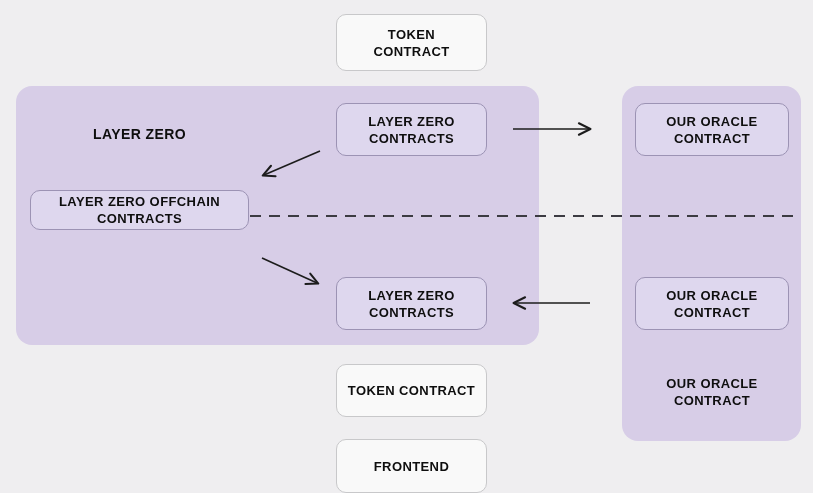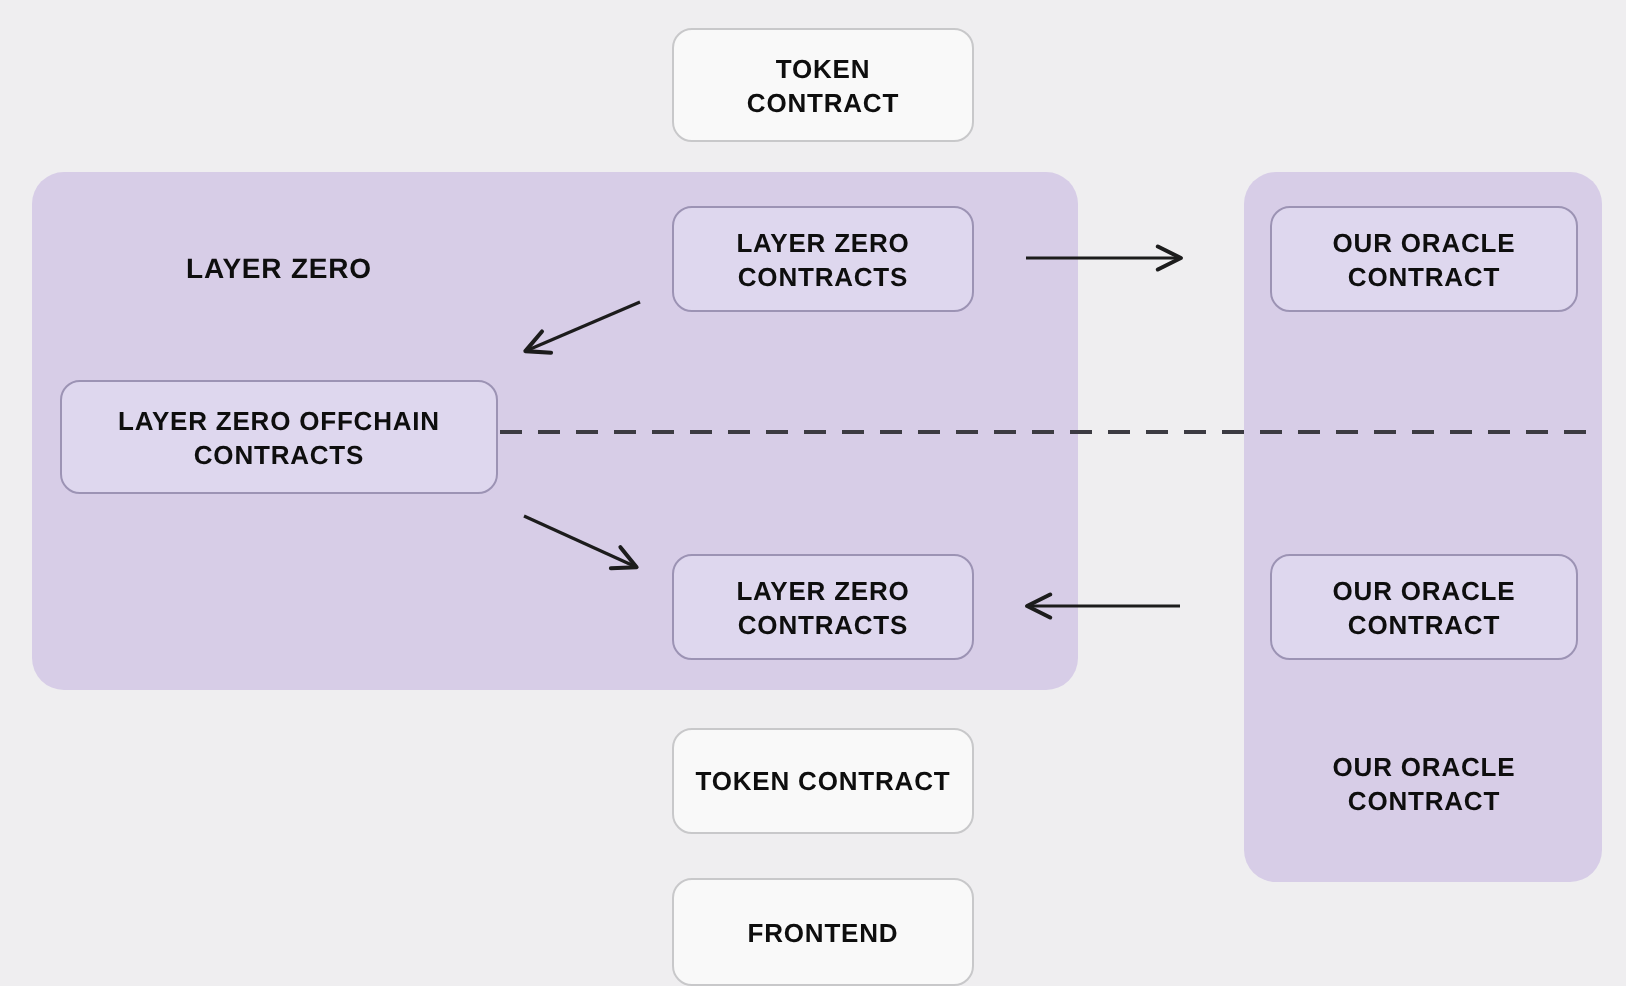--- a/index.html
+++ b/index.html
@@ -97,21 +97,21 @@
   <div class="node white" style="left:336px; top:14px; width:151px; height:57px;">
     <div>TOKEN</div>
     <div>CONTRACT</div>
   </div>
 
   <div class="node purple" style="left:336px; top:103px; width:151px; height:53px;">
     <div>LAYER ZERO</div>
     <div>CONTRACTS</div>
   </div>
 
-  <div class="node purple" style="left:30px; top:190px; width:219px; height:57px;">
+  <div class="node purple" style="left:30px; top:190px; width:219px; height:40px;">
     <div>LAYER ZERO OFFCHAIN</div>
     <div>CONTRACTS</div>
   </div>
 
   <div class="node purple" style="left:336px; top:277px; width:151px; height:53px;">
     <div>LAYER ZERO</div>
     <div>CONTRACTS</div>
   </div>
 
   <div class="node white" style="left:336px; top:364px; width:151px; height:53px;">

